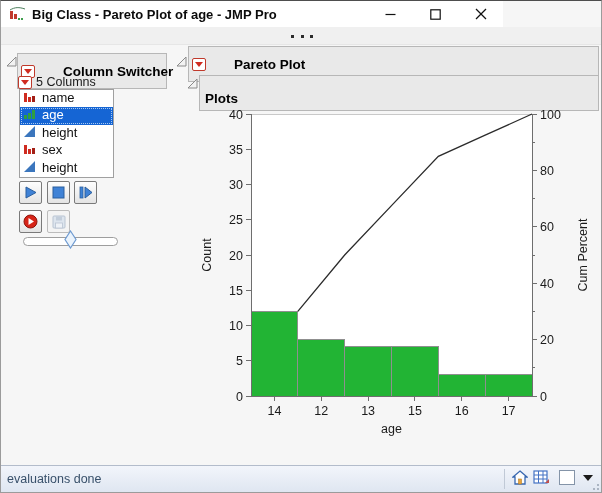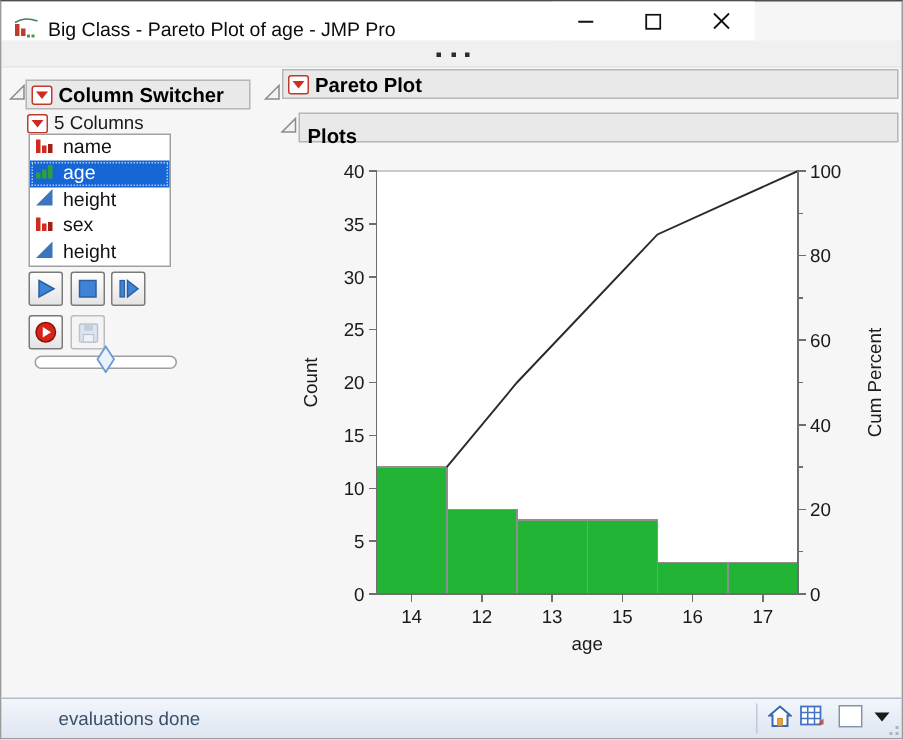--- a/index.html
+++ b/index.html
@@ -3,33 +3,33 @@
 <meta charset="utf-8">
 <style>
   * { margin:0; padding:0; box-sizing:border-box; }
   html,body { font-family:"Liberation Sans", sans-serif; background:#fff; }
   .window {
     position:relative; width:602px; height:493px;
     border:1px solid #9b9b9b; border-top:1px solid #4e4e4e;
     background:#f6f6f6; overflow:hidden;
   }
   
-  .titlebar { position:absolute; left:0; top:0; width:502px; height:26px; background:#ffffff; display:flex; align-items:flex-end; }
+  .titlebar { position:absolute; left:0; top:0; width:502px; height:26px; background:#ffffff; display:flex; align-items:center;font-weight:bold; }
   .app-icon { width:17px; height:16px; margin-left:8px; }
   .title-text { margin-left:6px; font-size:13px; color:#0b0b0b; white-space:nowrap; }
   .win-buttons { position:absolute; right:0; top:0; height:26px; display:flex; }
   .winbtn { width:45px; height:26px; display:flex; align-items:center; justify-content:center; background:#fff; cursor:default; }
   
   .ribbon { position:absolute; left:0; top:26px; width:600px; height:18px; background:#f0f0f0; border-bottom:1px solid #e6e6e6; }
   .ribbon-dots { position:absolute; left:290px; top:8px; width:22px; height:4px; display:flex; justify-content:space-between; }
   .ribbon-dots i { width:3px; height:3px; background:#2b2b2b; display:block; }
   
   .content { position:absolute; left:0; top:45px; width:600px; height:420px; background:#f6f6f6; }
   .disclosure { position:absolute; width:11px; height:11px; }
-  .outline-box { position:absolute; height:20px; background:#e9e9e9; border:1px solid #b7b7b7; display:flex; align-items:center; padding:0 6px 0 3px; }
+  .outline-box { position:absolute; height:36px; background:#e9e9e9; border:1px solid #b7b7b7; display:flex; align-items:center; padding:0 6px 0 3px;gap:24px; }
   .outline-title { font-size:13.5px; font-weight:bold; color:#000; margin-left:4px; white-space:nowrap; }
   .red-menu-btn { width:14px; height:13px; background:#fff; border:1px solid #c0392b; border-radius:2px; display:flex; align-items:center; justify-content:center; flex:0 0 auto; }
   .red-menu-btn i { width:0; height:0; border-left:4px solid transparent; border-right:4px solid transparent; border-top:5px solid #cf2b20; display:block; }
   
   .cols-label-row { position:absolute; left:17px; top:29px; display:flex; align-items:center; }
   .cols-label { font-size:12.5px; color:#1a1a1a; margin-left:4px; }
   .list-box { position:absolute; left:18px; top:43px; width:95px; height:89px; background:#fff; border:1px solid #a0a0a0; display:flex; flex-direction:column; }
   .list-row { height:17.6px; display:flex; padding-left:3px; font-size:13px; color:#111; cursor:default; }
   .list-row.selected { background:#1565d4; color:#fff; outline:1px dotted #a9c9ef; outline-offset:-2px; }
   .li-icon { width:13px; height:13px; margin-right:6px; position:relative; flex:0 0 auto; }
@@ -48,21 +48,21 @@
   .ctl-btn.disabled { border-color:#bcbcbc; background:#f4f4f4; }
   .slider-track { position:absolute; left:22px; top:191px; width:95px; height:9px; background:#fff; border:1px solid #9e9e9e; border-radius:5px; }
   .slider-thumb { position:absolute; left:63px; top:184px; }
   
   .chart-svg { position:absolute; left:195px; top:50px; }
   .tick { font:12.5px "Liberation Sans", sans-serif; fill:#1b1b1b; }
   .axis-title { font:12.5px "Liberation Sans", sans-serif; fill:#1b1b1b; }
   
   .statusbar { position:absolute; left:0; bottom:0; width:600px; height:27px;
       background:linear-gradient(#f2f5fb,#dfe6f1); border-top:1px solid #b3bccb; }
-  .status-text { position:absolute; left:6px; top:6px; font-size:12.5px; color:#38506a;margin-left:32px; }
+  .status-text { position:absolute; left:6px; top:6px; font-size:12.5px; color:#38506a; }
   .status-sep { position:absolute; left:503px; top:3px; width:1px; height:20px; background:#c0c9d6; }
   .status-icons { position:absolute; right:8px; top:4px; display:flex; align-items:center; }
   .win-sel-box { width:16px; height:15px; background:#fff; border:1px solid #8494a8; margin-left:9px; }
   .dd-arrow { width:0; height:0; border-left:5px solid transparent; border-right:5px solid transparent; border-top:6px solid #1a1a1a; margin-left:8px; }
   .grip { position:absolute; right:1px; bottom:1px; width:10px; height:10px;
       background:
        linear-gradient(#aab4c2,#aab4c2) 7px 7px/2px 2px no-repeat,
        linear-gradient(#aab4c2,#aab4c2) 7px 3px/2px 2px no-repeat,
        linear-gradient(#aab4c2,#aab4c2) 3px 7px/2px 2px no-repeat; }
 </style>

